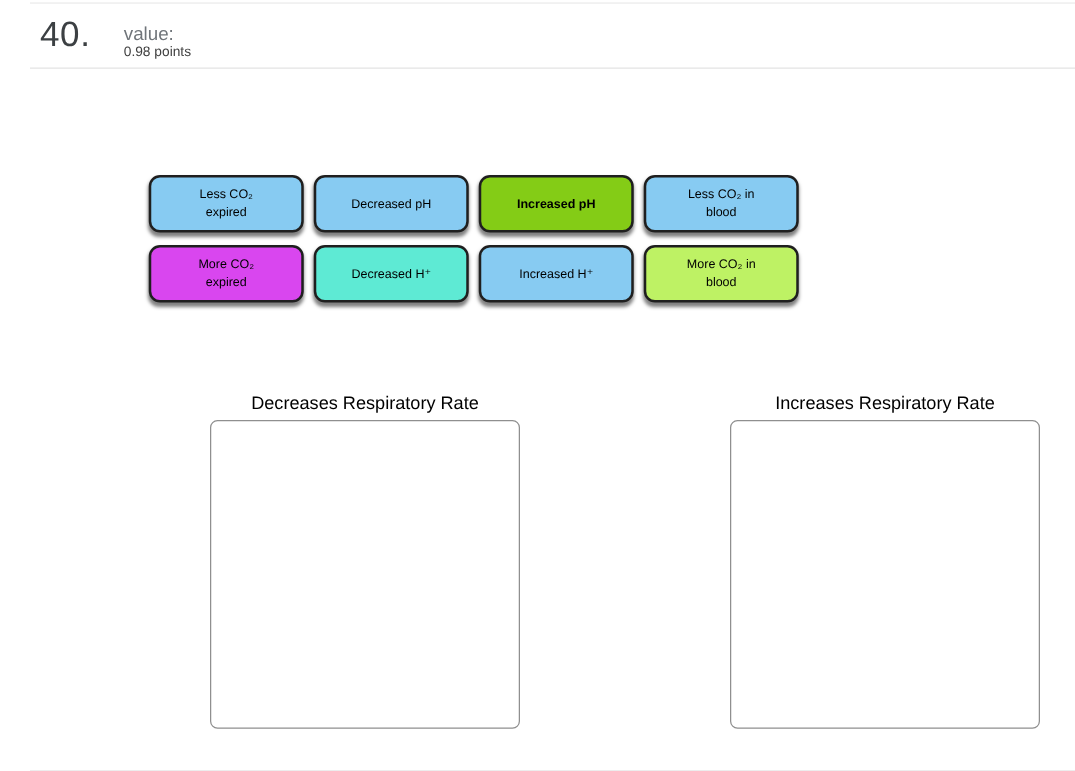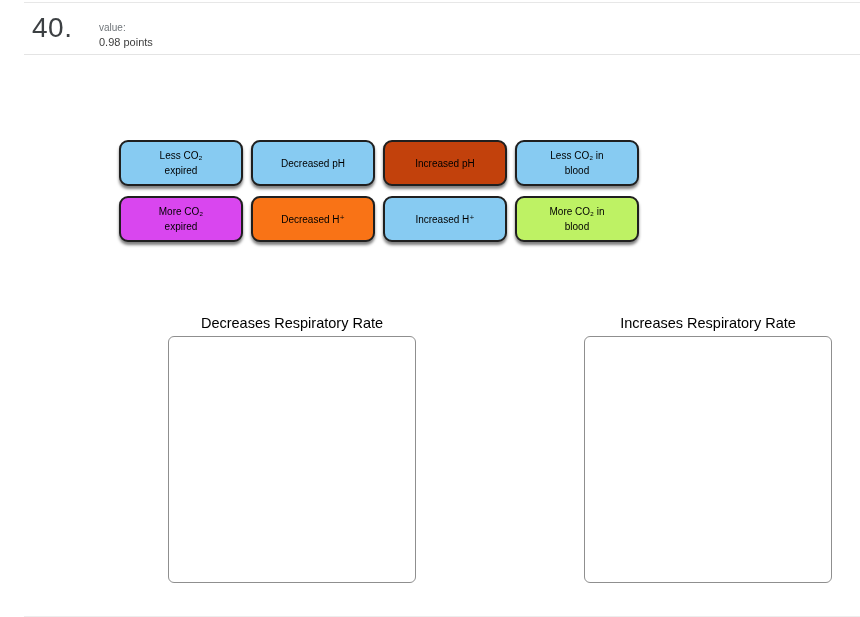--- a/index.html
+++ b/index.html
@@ -16,21 +16,21 @@
   .top-line { position: absolute; top: 2px; left: 0; width: 860px; height: 1px; background: #e7e7e7; }
   .bottom-line { position: absolute; bottom: 0; left: 0; width: 860px; height: 1px; background: #ededed; }
 
   
   .header { position: absolute; top: 3px; left: 0; width: 860px; height: 52px; background: #fff; border-bottom: 1px solid #e4e4e4; }
   .qnum {
     position: absolute; left: 8px; top: 9px;
     font-size: 28px; color: #3c4043; letter-spacing: 0.5px;
   }
   .value-block { position: absolute; left: 75px; top: 18px; }
-  .value-label { font-size: 10px; color: #70757a; line-height: 13px; }
+  .value-label { font-size: 15px; color: #70757a; line-height: 13px; }
   .points { font-size: 11px; color: #404040; line-height: 16px; }
 
   
   .instruction {
     position: absolute; left: 76px; top: 94px;
     font-size: 13px; color: #3a3a3a;
   }
 
   
   .chip-grid {
@@ -81,26 +81,26 @@
       <div class="value-label">value:</div>
       <div class="points">0.98 points</div>
     </div>
   </div>
 
 
   <div class="chip-grid">
     <div class="chip" style="background: rgb(135, 203, 242);">Less CO₂
 expired</div>
     <div class="chip" style="background: rgb(135, 203, 242);">Decreased pH</div>
-    <div class="chip" style="background: #c2410c;">Increased pH</div>
+    <div class="chip" style="background: #84cc16; font-weight: bold;">Increased pH</div>
     <div class="chip" style="background: rgb(135, 203, 242);">Less CO₂ in
 blood</div>
     <div class="chip" style="background: #d946ef;">More CO₂
 expired</div>
-    <div class="chip" style="background: #f97316;">Decreased H⁺</div>
+    <div class="chip" style="background: #5eead4;">Decreased H⁺</div>
     <div class="chip" style="background: rgb(135, 203, 242);">Increased H⁺</div>
     <div class="chip" style="background: #bef264;">More CO₂ in
 blood</div>
   </div>
 
   <div class="category right">
     <div class="cat-label">Increases Respiratory Rate</div>
     <div class="drop-box"></div>
   </div>
 

